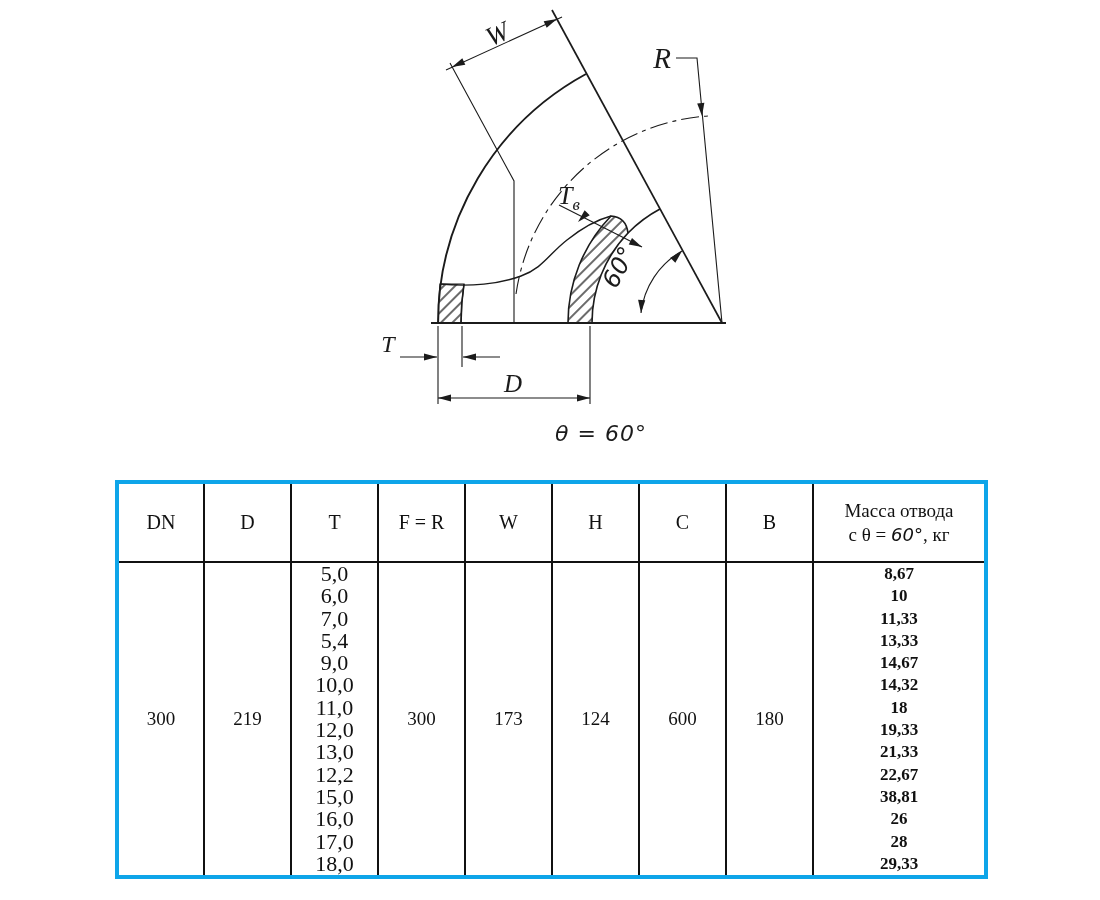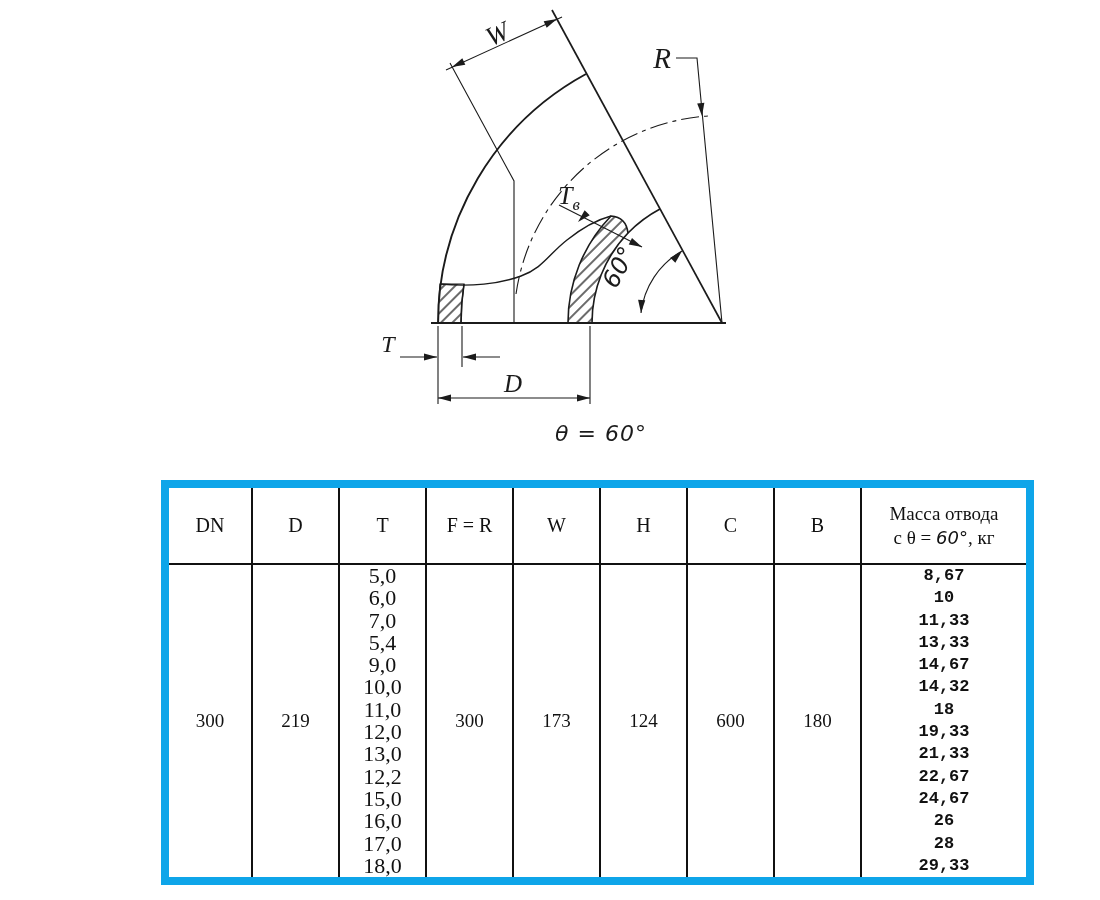--- a/index.html
+++ b/index.html
@@ -7,30 +7,30 @@
          font-family:"Liberation Serif",serif;color:#1b1b1b;}
   svg.drawing{position:absolute;left:0;top:0;}
   svg text{fill:#1b1b1b;}
   .dimlabel{font-family:"Liberation Serif",serif;font-style:italic;}
   .handlabel{font-family:"DejaVu Sans",sans-serif;font-style:italic;}
 
   table.dims{position:absolute;left:115px;top:480px;width:873px;height:393px;
              border-collapse:collapse;table-layout:fixed;background:#fff;
              font-family:"Liberation Serif",serif;color:#111;}
   table.dims th,table.dims td{border:2px solid #111;padding:0;text-align:center;vertical-align:middle;}
-  table.dims{border:8px solid #0ea5e9;margin-left:46px;}
+  table.dims{border:4px solid #0ea5e9;}
   tr.head{height:80px;}
   tr.head th{font-weight:normal;font-size:20px;}
   tr.head th .masshead{line-height:24px;font-size:19px;}
   .it60{font-family:"DejaVu Sans",sans-serif;font-style:italic;font-size:18px;}
   tr.bodyrow{height:313px;}
   tr.bodyrow td{font-size:19px;}
   td.list{vertical-align:middle;}
   td.list div{line-height:22.3px;font-size:22px;}
-  td.mass{text-align:left;padding-left:56px;font-family:Liberation Mono, monospace;font-weight:bold;}
+  td.mass{text-align:left;padding-left:56px;font-family:Liberation Serif, serif;font-weight:bold;}
   td.mass div{font-size:17px;line-height:22.3px;}
 </style>
 </head>
 <body>
 
 <div class="stage">
 
   <svg class="drawing" width="1100" height="470" viewBox="0 0 1100 470">
     <defs>
       <pattern id="hatch" patternUnits="userSpaceOnUse" width="8" height="8" patternTransform="rotate(45)">
@@ -142,21 +142,21 @@
             <div>8,67</div>
             <div>10</div>
             <div>11,33</div>
             <div>13,33</div>
             <div>14,67</div>
             <div>14,32</div>
             <div>18</div>
             <div>19,33</div>
             <div>21,33</div>
             <div>22,67</div>
-            <div>24,67</div>
+            <div>38,81</div>
             <div>26</div>
             <div>28</div>
             <div>29,33</div>
           </td>
     </tr>
   </tbody>
     </table>
 
 </div>
 

